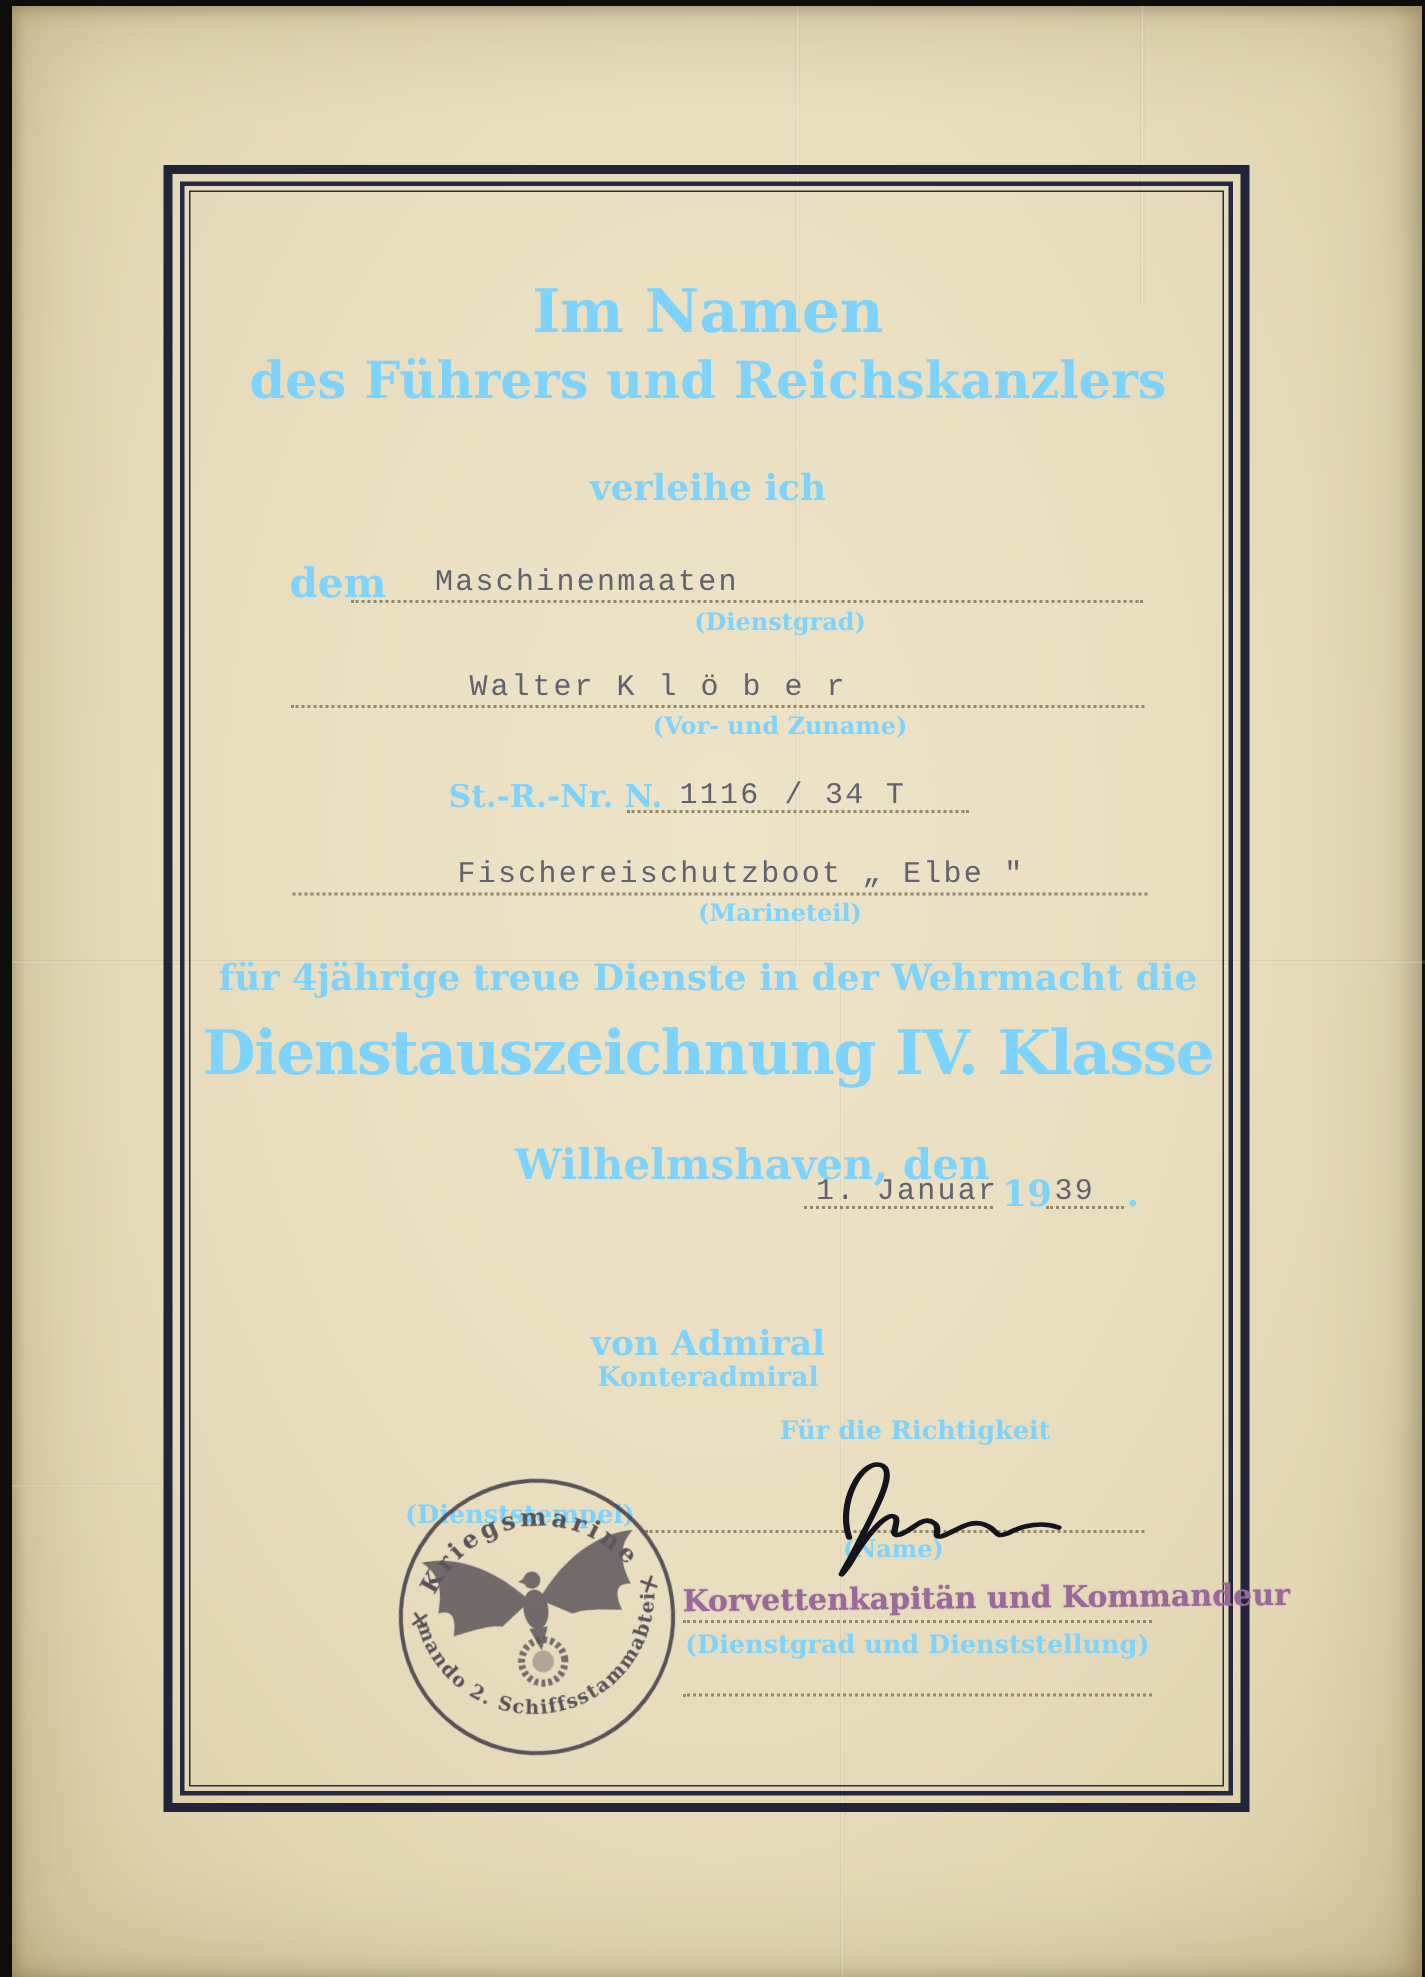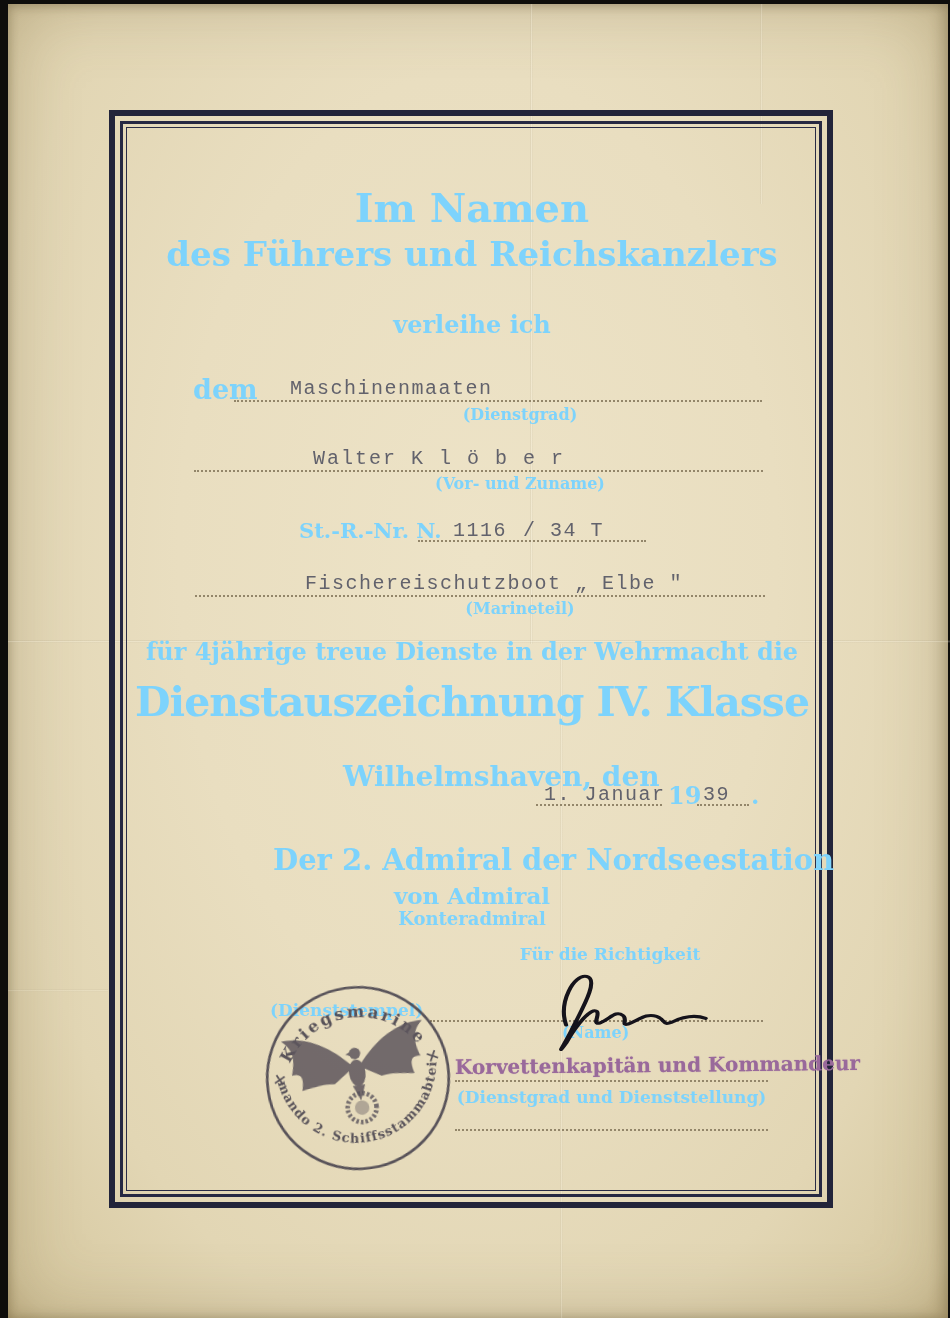--- a/index.html
+++ b/index.html
@@ -72,21 +72,20 @@
   <div class="fraktur centered" style="top:678px;font-size:41px;letter-spacing:-1px;">Dienstauszeichnung IV. Klasse</div>
 
   <div class="fraktur" style="left:343px;top:760px;font-size:28px;">Wilhelmshaven, den</div>
   <div class="dotted" style="left:536px;top:784px;width:126px;"></div>
   <div class="typed" style="left:544px;top:783px;">1. Januar</div>
   <div class="fraktur" style="left:668px;top:781px;font-size:24px;">19</div>
   <div class="dotted" style="left:697px;top:784px;width:52px;"></div>
   <div class="typed" style="left:703px;top:783px;">39</div>
   <div class="fraktur" style="left:751px;top:781px;font-size:24px;">.</div>
 
-  <div class="fraktur" style="left:273px;top:843px;font-size:29px;">Der 2. Admiral der Nordseestation</div>
   <div class="fraktur centered" style="top:882px;font-size:23px;">von Admiral</div>
   <div class="fraktur centered" style="top:908px;font-size:18px;">Konteradmiral</div>
 
   <div class="fraktur" style="left:455px;top:944px;width:310px;text-align:center;font-size:17px;">Für die Richtigkeit</div>
   <div class="fraktur" style="left:270px;top:1000px;font-size:17px;">(Dienststempel)</div>
 
   <div class="dotted" style="left:430px;top:1000px;width:333px;"></div>
   <div class="fraktur caption" style="left:514px;top:1023px;">(Name)</div>
 
   <svg class="sig" viewBox="0 0 130 100" preserveAspectRatio="none">

